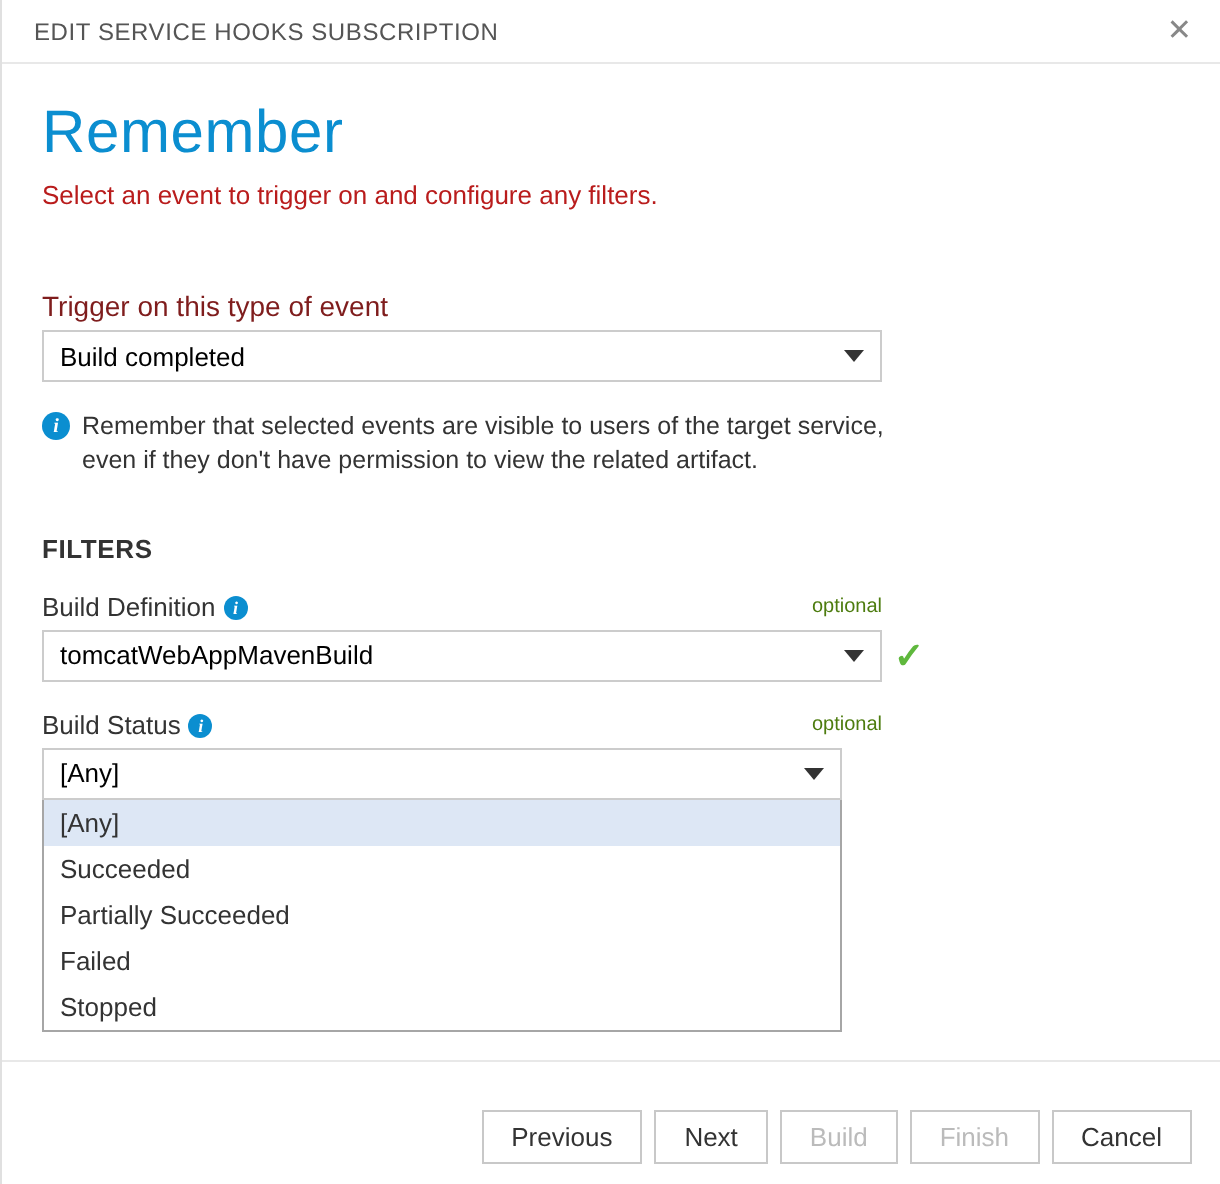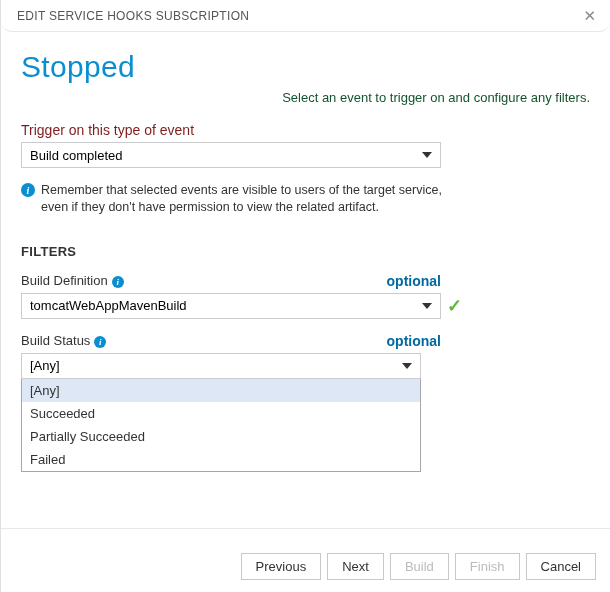--- a/index.html
+++ b/index.html
@@ -21,21 +21,20 @@
       display: flex;
       flex-direction: column;
       border-left: 1px solid #e0e0e0;
     }
     .titlebar {
       padding: 6px 10px 6px 16px;
       display: flex;
       justify-content: space-between;
       align-items: center;
       border-bottom: 1px solid #e8e8e8;
-      border-radius: 11px;
     }
     .titlebar-text {
       font-size: 12px;
       letter-spacing: 0.3px;
       color: #555;
     }
     .close-btn {
       font-size: 15px;
       color: #888;
       cursor: pointer;
@@ -49,37 +48,35 @@
     }
     h1 {
       color: #0b8ed0;
       font-size: 30px;
       font-weight: 300;
       margin-bottom: 6px;
       letter-spacing: 0.3px;
     }
     .subtitle {
       font-size: 13px;
-      color: #14532d;
-      margin-bottom: 17px;
-      text-align: right;
+      color: #b91c1c;
+      margin-bottom: 40px;
     }
     .field-label {
       font-size: 14px;
       color: #7f1d1d;
       margin-bottom: 4px;
       display: flex;
       align-items: center;
       gap: 4px;
     }
     .optional-tag {
       margin-left: auto;
-      color: #0369a1;
-      font-size: 14px;
-      font-weight: bold;
+      color: #4d7c0f;
+      font-size: 10px;
     }
     .dropdown-row {
       display: flex;
       align-items: center;
       gap: 6px;
       margin-bottom: 14px;
     }
     .dropdown {
       border: 1px solid #ccc;
       padding: 4px 8px 4px 8px;
@@ -211,21 +208,21 @@
 
 <div class="dialog">
 
   <div class="titlebar">
     <span class="titlebar-text">EDIT SERVICE HOOKS SUBSCRIPTION</span>
     <span class="close-btn">✕</span>
   </div>
 
   <div class="content">
 
-    <h1>Stopped</h1>
+    <h1>Remember</h1>
     <div class="subtitle">Select an event to trigger on and configure any filters.</div>
 
     <div class="field-label">
       <span>Trigger on this type of event</span>
     </div>
     <div class="dropdown-row">
       <div class="dropdown wide">
         <span>Build completed</span>
         <span class="caret"></span>
       </div>
@@ -263,20 +260,21 @@
         <div class="dropdown full" style="max-width:400px;">
           <span>[Any]</span>
           <span class="caret"></span>
         </div>
       </div>
       <div class="dropdown-list">
         <div class="dropdown-option selected">[Any]</div>
         <div class="dropdown-option">Succeeded</div>
         <div class="dropdown-option">Partially Succeeded</div>
         <div class="dropdown-option">Failed</div>
+        <div class="dropdown-option">Stopped</div>
       </div>
     </div>
 
   </div>
 
   <div class="footer">
     <div class="btn">Previous</div>
     <div class="btn">Next</div>
     <div class="btn disabled">Build</div>
     <div class="btn disabled">Finish</div>

